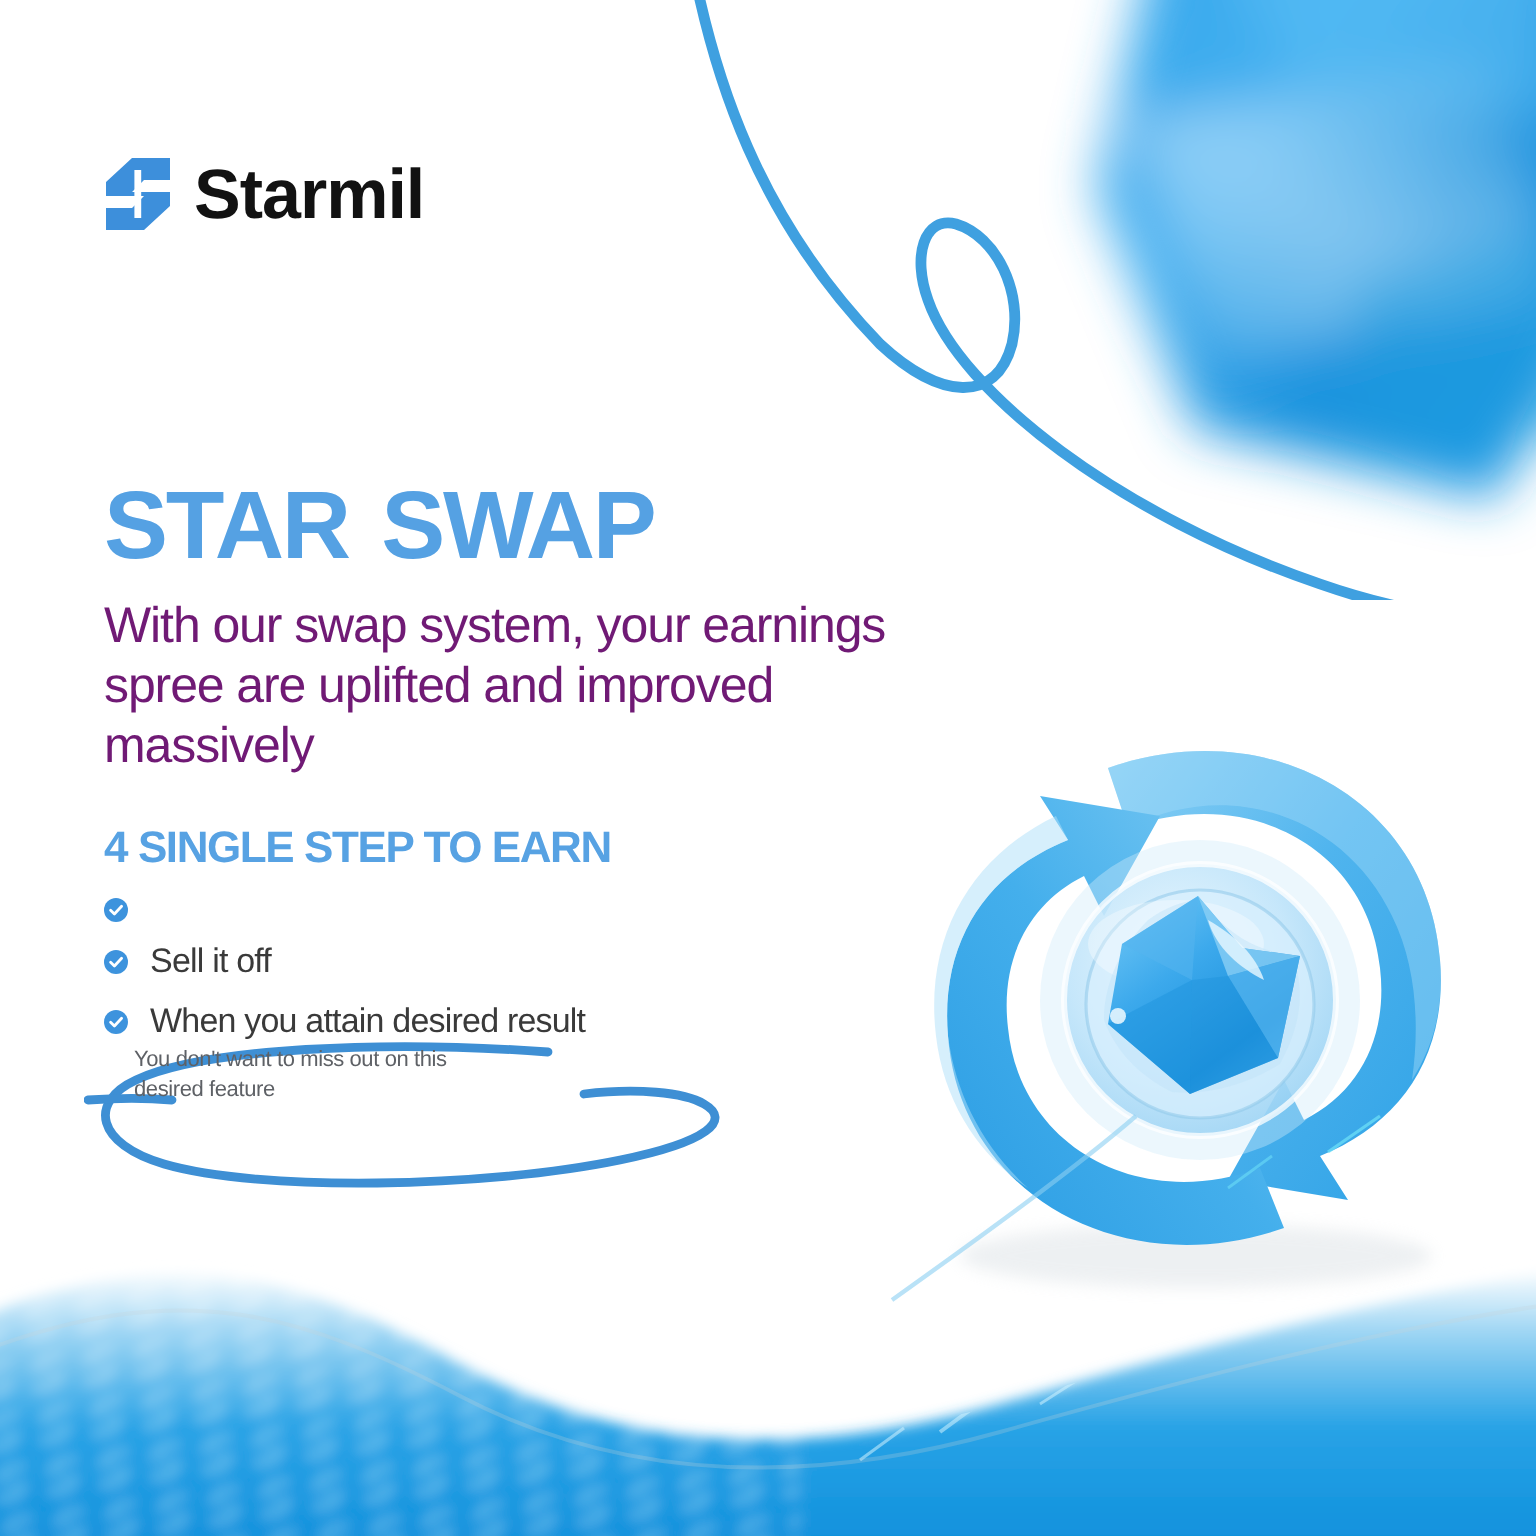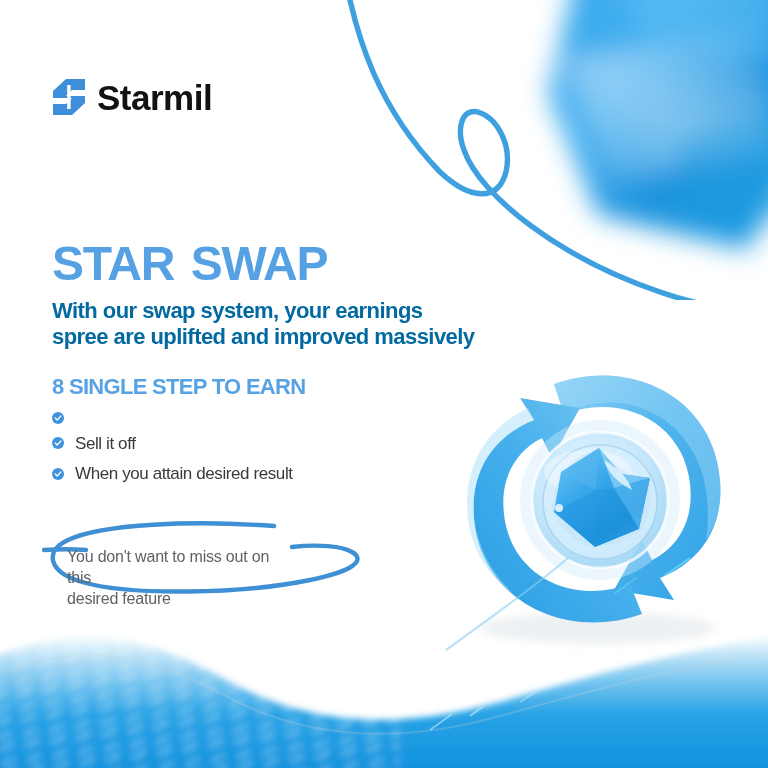--- a/index.html
+++ b/index.html
@@ -84,23 +84,23 @@
     font-size: 48px;
     font-weight: 700;
     letter-spacing: -1.2px;
     color: #55A1E3;
     line-height: 1.02;
     margin: 0 0 9px 0;
     white-space: nowrap;
   }
   #headline .gap { letter-spacing: 3px; }
   #subhead {
-    font-size: 22px;
-    font-weight: 700;
-    color: #0369a1;
+    font-size: 25px;
+    font-weight: 400;
+    color: #701a75;
     line-height: 1.20;
     letter-spacing: -0.55px;
     margin: 0 0 25px 0;
   }
   #steps-title {
     font-size: 22px;
     font-weight: 700;
     color: #57A2E3;
     letter-spacing: -0.7px;
     line-height: 1;
@@ -124,23 +124,23 @@
   }
   .check-icon {
     flex: 0 0 auto;
     display: block;
   }
 
   
   #callout-text {
     position: absolute;
     left: 67px;
-    top: 546px;
+    top: 523px;
     width: 225px;
-    font-size: 16px;
+    font-size: 11px;
     font-weight: 500;
     color: #5e6166;
     line-height: 1.32;
     letter-spacing: -0.2px;
   }
 </style>
 </head>
 <body>
 
 <div id="poster">
@@ -179,21 +179,21 @@
       <path d="M33 1 L14 1 L1 13 L1 20 L20 20 L14 26 L1 26 L1 37 L20 37 L33 25 L33 18 L14 18 L20 12 L33 12 Z" fill="#3D8FDB"></path>
       <rect x="15.2" y="7" width="3.4" height="24" fill="#ffffff"></rect>
     </svg>
     <span id="logo-word">Starmil</span>
   </div>
 
   <div id="copy">
     <h1 id="headline"><span>STAR</span><span class="gap"> </span><span>SWAP</span></h1>
     <p id="subhead"><span>With our swap system, your earnings</span><br><span>spree are uplifted and improved massively</span></p>
 
-    <h2 id="steps-title">8 SINGLE STEP TO EARN</h2>
+    <h2 id="steps-title">4 SINGLE STEP TO EARN</h2>
     <ul id="steps-list">
       <li>
         <svg class="check-icon" width="12" height="12" viewBox="0 0 12 12" xmlns="http://www.w3.org/2000/svg">
             <circle cx="6" cy="6" r="6" fill="#3D93DD"></circle>
             <path d="M3.3 6.1 L5.2 8 L8.8 4.1" fill="none" stroke="#ffffff" stroke-width="1.4" stroke-linecap="round" stroke-linejoin="round"></path>
           </svg>
       </li>
       <li>
         <svg class="check-icon" width="12" height="12" viewBox="0 0 12 12" xmlns="http://www.w3.org/2000/svg">
             <circle cx="6" cy="6" r="6" fill="#3D93DD"></circle>

